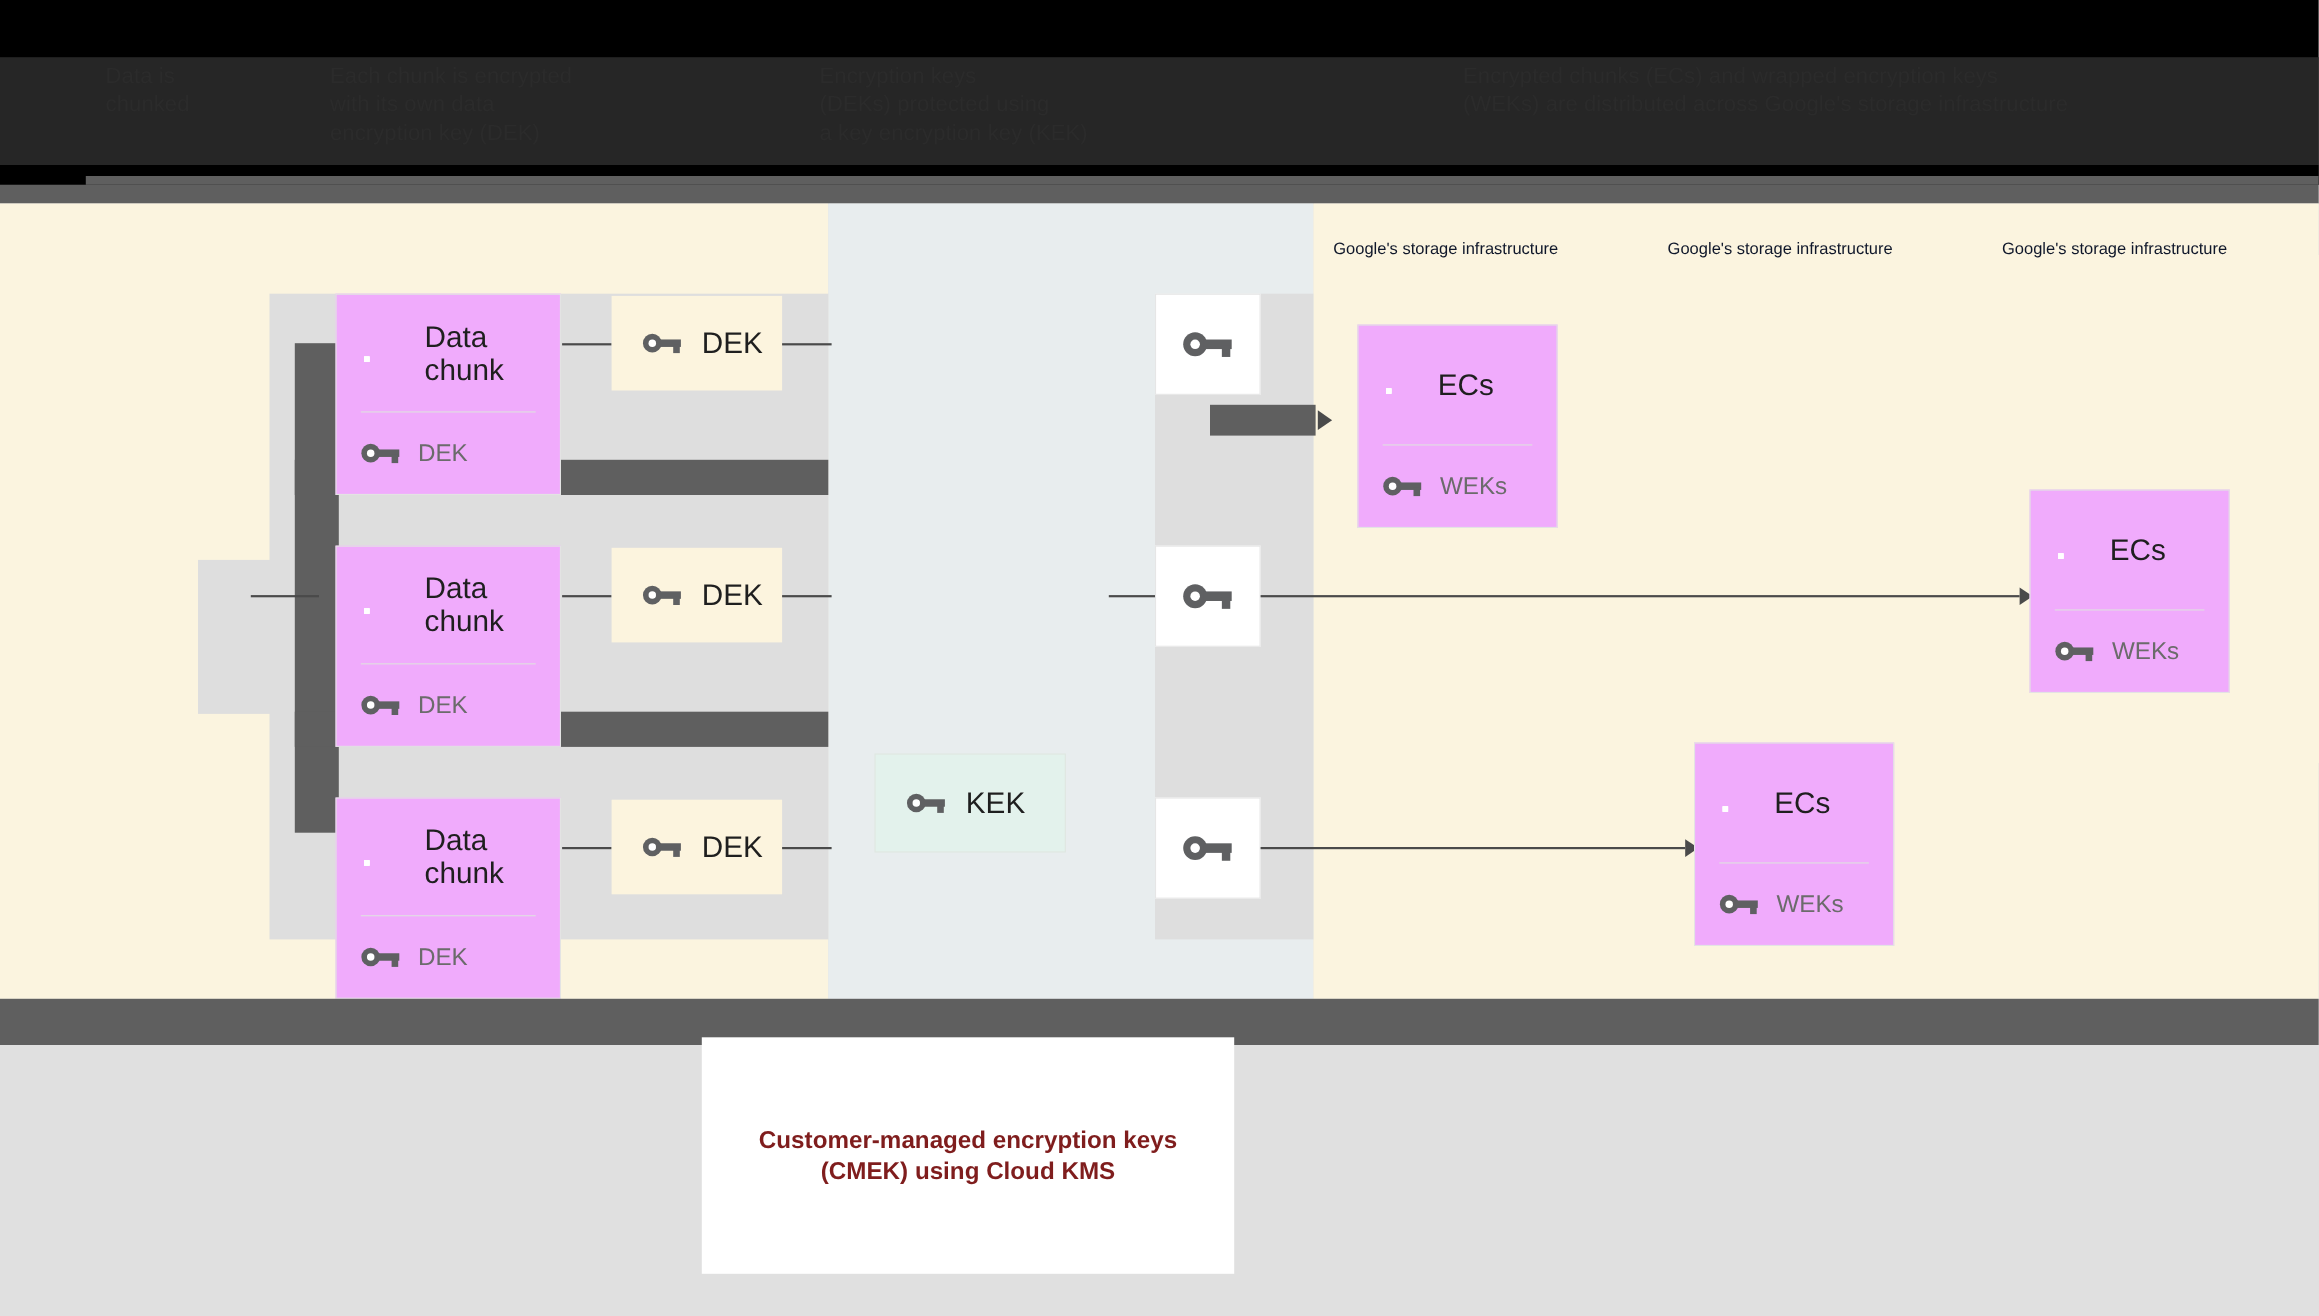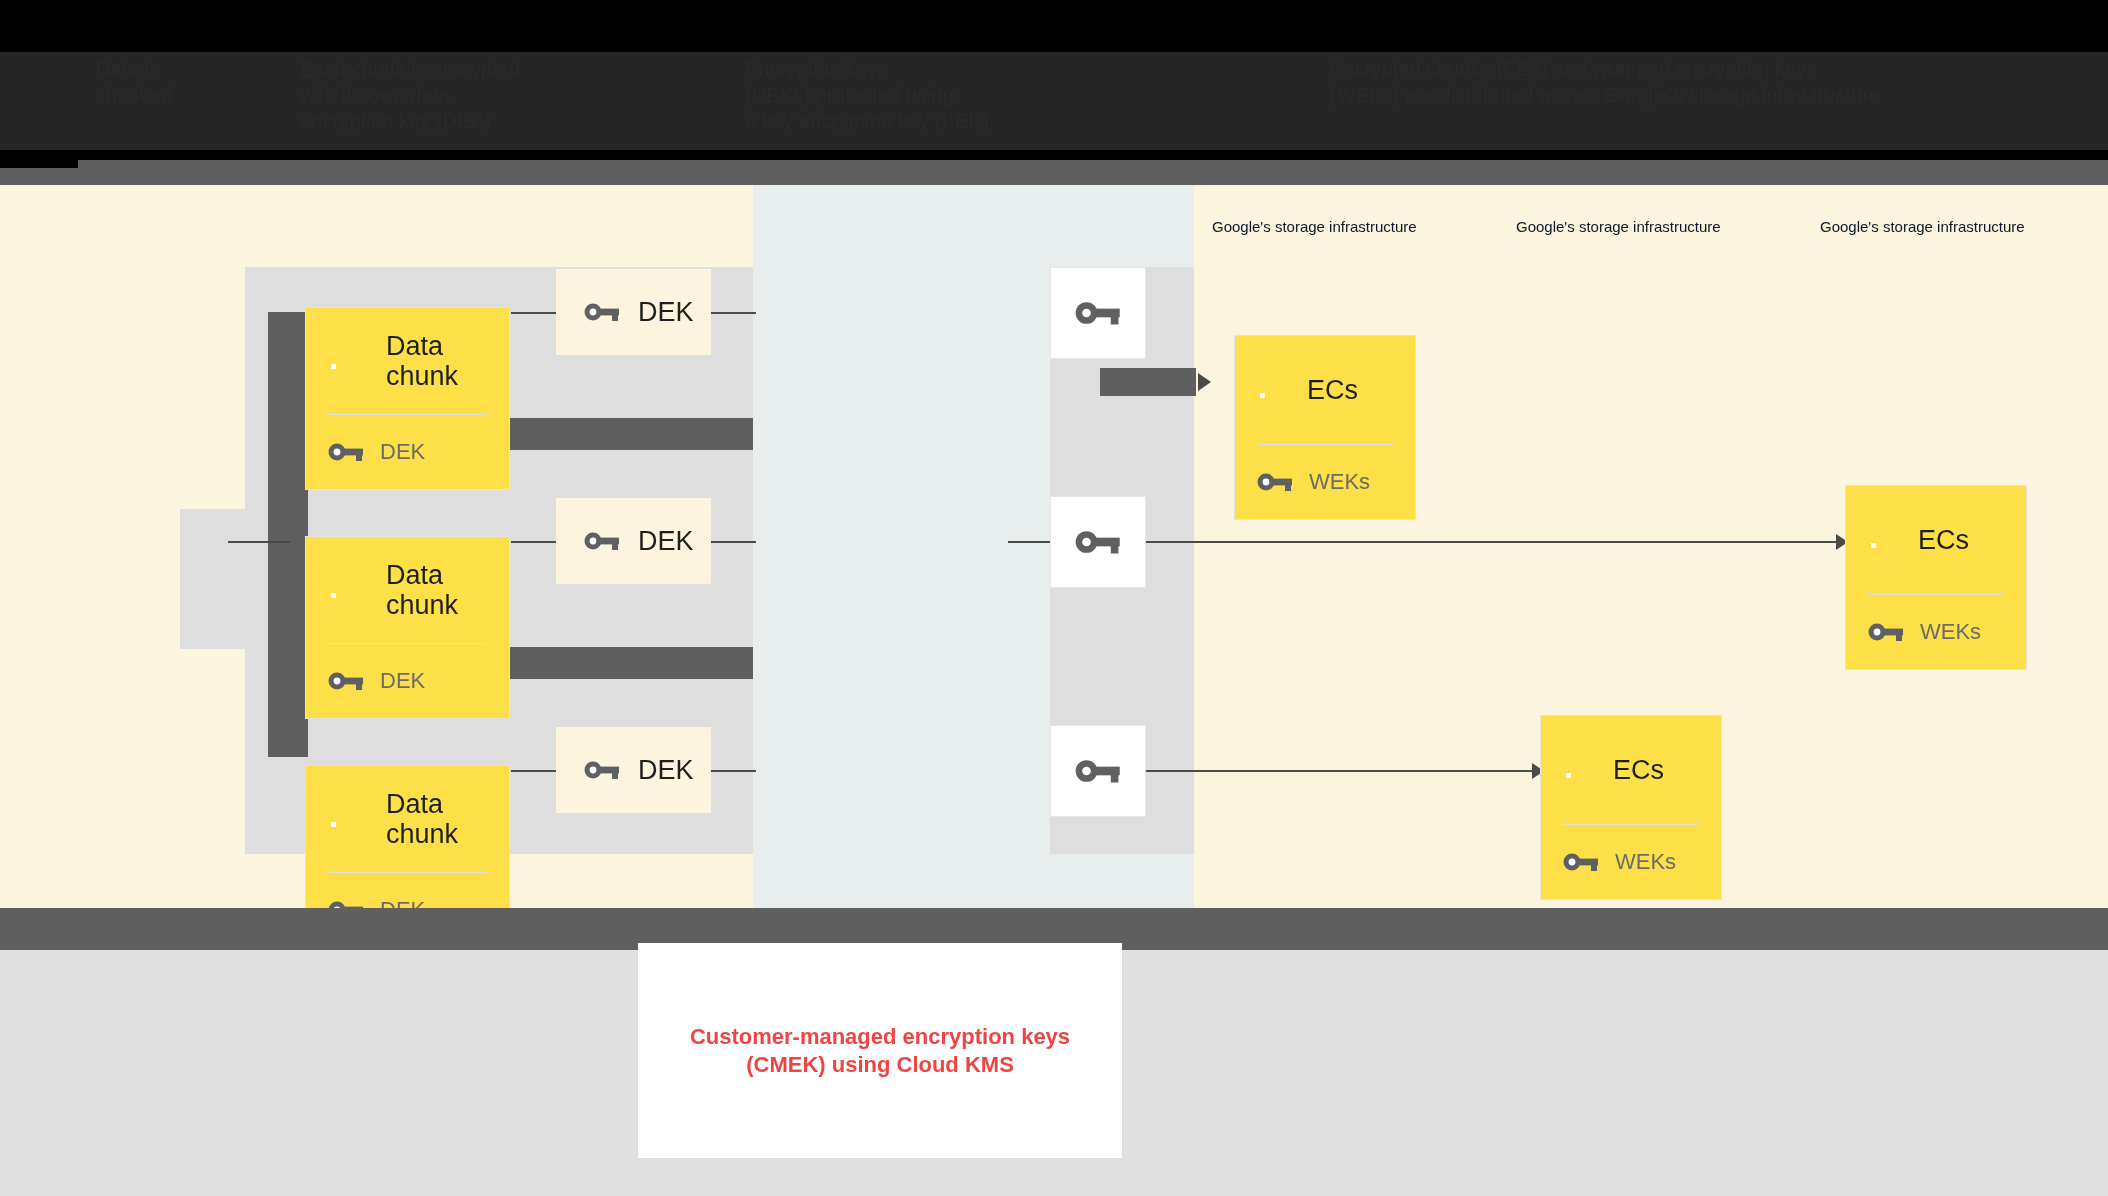--- a/index.html
+++ b/index.html
@@ -70,23 +70,23 @@
     border-left: 13px solid #4a4a4a;
   }
   .arrowhead.thin {
     border-top: 8px solid transparent;
     border-bottom: 8px solid transparent;
     border-left: 12px solid #4a4a4a;
   }
 
   
   .card {
-    position: absolute; background: #fde047;
+    position: absolute; background: #f0abfc;
     border: 1px solid #e3e3e3;
-    display: flex; flex-direction: column; justify-content: center; margin-top: 40px;
+    display: flex; flex-direction: column; justify-content: center;
   }
   .card-row { display: flex; align-items: center; gap: 16px; padding: 0 22px; }
   .card-row.top { flex: 1; }
   .card-row.bottom { flex: 0 0 auto; height: 74px; }
   .card-div { height: 1px; background: #e0e0e0; margin: 0 22px; }
   .card-title { font-size: 27px; color: #1f1f1f; line-height: 30px; }
   .card-sub { font-size: 22px; color: #6b6b6b; }
 
   
   .stack-icon { width: 42px; flex: 0 0 42px; }
@@ -134,21 +134,21 @@
   .bottom-zone {
     position: absolute; left: 0; top: 950px; width: 2108px; height: 246px;
     background: #e0e0e0;
   }
   .caption-card {
     position: absolute; left: 638px; top: 943px; width: 484px; height: 215px;
     background: #fff;
     display: flex; flex-direction: column; align-items: center;
     justify-content: center; text-align: center; padding: 0 28px;
   }
-  .caption-strong { font-size: 22px; font-weight: bold; color: #ef4444; line-height: 28px; }
+  .caption-strong { font-size: 22px; font-weight: bold; color: #7f1d1d; line-height: 28px; }
   .caption-normal { font-size: 22px; color: #212121; line-height: 28px; margin-top: 26px; }
   .caption-normal b { font-weight: bold; }
 </style>
 </head>
 <body>
 
 <div id="root">
 
   <div class="top-strip">
     <div class="top-band"></div>
@@ -275,20 +275,29 @@
         <rect x="15" y="7.6" width="20" height="6.8" fill="#5f6062"></rect>
         <rect x="28" y="12" width="6" height="8" fill="#5f6062"></rect>
       </svg>
       <span class="pill-label">DEK</span>
     </div>
 
     <div class="line" style="left:711px;top:127px;width:45px;"></div>
     <div class="line" style="left:711px;top:356px;width:45px;"></div>
     <div class="line" style="left:711px;top:585px;width:45px;"></div>
 
+    <div class="pill kek" style="left:795px;top:500px;width:174px;height:90px;">
+      <svg class="key-icon" viewBox="0 0 36 22">
+        <circle cx="9" cy="11" r="8.5" fill="#5f6062"></circle>
+        <circle cx="9" cy="11" r="3.4" fill="#fff"></circle>
+        <rect x="15" y="7.6" width="20" height="6.8" fill="#5f6062"></rect>
+        <rect x="28" y="12" width="6" height="8" fill="#5f6062"></rect>
+      </svg>
+      <span class="pill-label">KEK</span>
+    </div>
 
     <div class="line" style="left:1008px;top:356px;width:45px;"></div>
 
     <div class="keybox" style="left:1050px;top:82px;width:96px;height:92px;">
       <svg width="46" height="30" viewBox="0 0 36 22">
         <circle cx="9" cy="11" r="8.5" fill="#5f6062"></circle>
         <circle cx="9" cy="11" r="3.4" fill="#fff"></circle>
         <rect x="15" y="7.6" width="20" height="6.8" fill="#5f6062"></rect>
         <rect x="28" y="12" width="6" height="8" fill="#5f6062"></rect>
       </svg>

